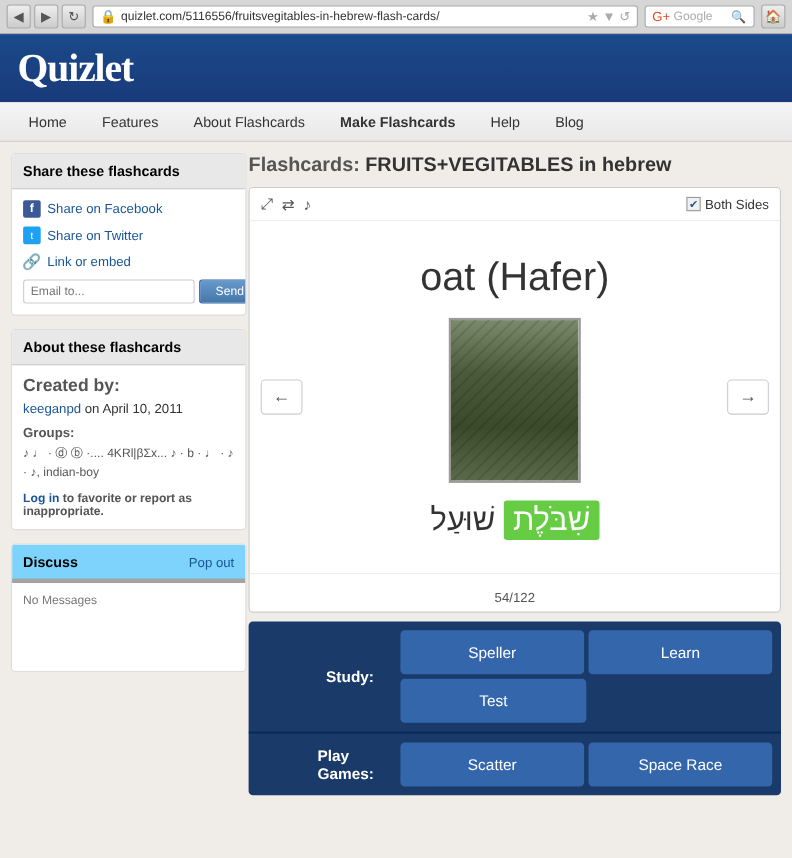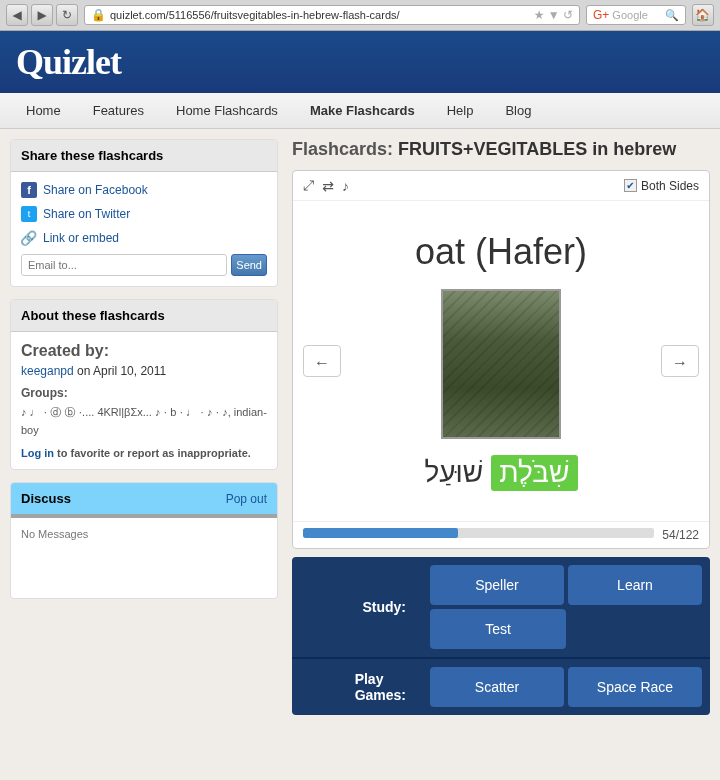--- a/index.html
+++ b/index.html
@@ -103,23 +103,23 @@
     
     .main-content {
       display: flex;
       gap: 0;
       padding: 10px;
       align-items: flex-start;
     }
 
     
     .sidebar {
-      width: 268px;
+      width: 214px;
       flex-shrink: 0;
-      margin-right: 14px;
+      margin-right: 2px;
     }
     .sidebar-section {
       background: white;
       border: 1px solid #ddd;
       border-radius: 4px;
       margin-bottom: 12px;
       overflow: hidden;
     }
     .sidebar-section-title {
       background: #e8e8e8;
@@ -174,21 +174,21 @@
       border-radius: 3px;
       padding: 4px 6px;
       font-size: 11px;
       color: #aaa;
     }
     .send-btn {
       background: linear-gradient(to bottom, #6699cc, #4477aa);
       color: white;
       border: 1px solid #3366aa;
       border-radius: 3px;
-      padding: 4px 4px;
+      padding: 4px 14px;
       font-size: 11px;
       cursor: pointer;
     }
     .about-label {
       font-weight: bold;
       font-size: 16px;
       color: #555;
       margin-bottom: 4px;
     }
     .about-value {
@@ -361,23 +361,25 @@
       border-radius: 4px;
       padding: 6px 10px;
       font-size: 16px;
       cursor: pointer;
       color: #555;
     }
 
     
     .progress-row {
       display: flex;
+      align-items: center;
       padding: 6px 10px;
       border-top: 1px solid #eee;
       gap: 8px;
+      flex-direction: column;
     }
     .progress-bar-bg {
       flex: 1;
       height: 10px;
       background: #ddd;
       border-radius: 2px;
       overflow: hidden;
     }
     .progress-bar-fill {
       height: 100%;
@@ -487,21 +489,21 @@
   <div class="nav-btn">🏠</div>
 </div>
 
 <div class="site-header">
   <div class="logo">Quizlet</div>
 </div>
 
 <div class="nav-bar">
   <a class="nav-item">Home</a>
   <a class="nav-item">Features</a>
-  <a class="nav-item">Home Flashcards</a>
+  <a class="nav-item">About Flashcards</a>
   <a class="nav-item active">Make Flashcards</a>
   <a class="nav-item">Help</a>
   <a class="nav-item">Blog</a>
 </div>
 
 <div class="main-content">
 
   <div class="sidebar">
 
     <div class="sidebar-section">

